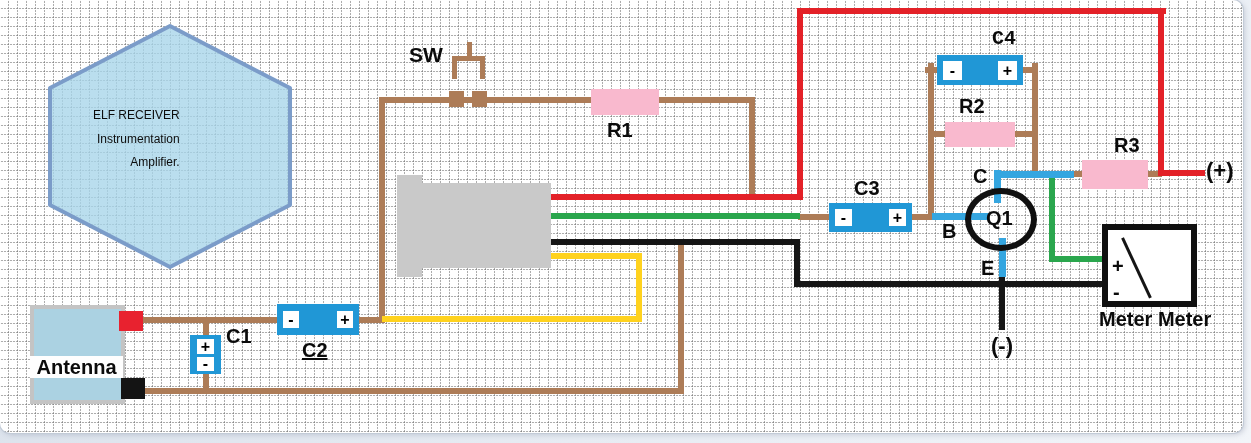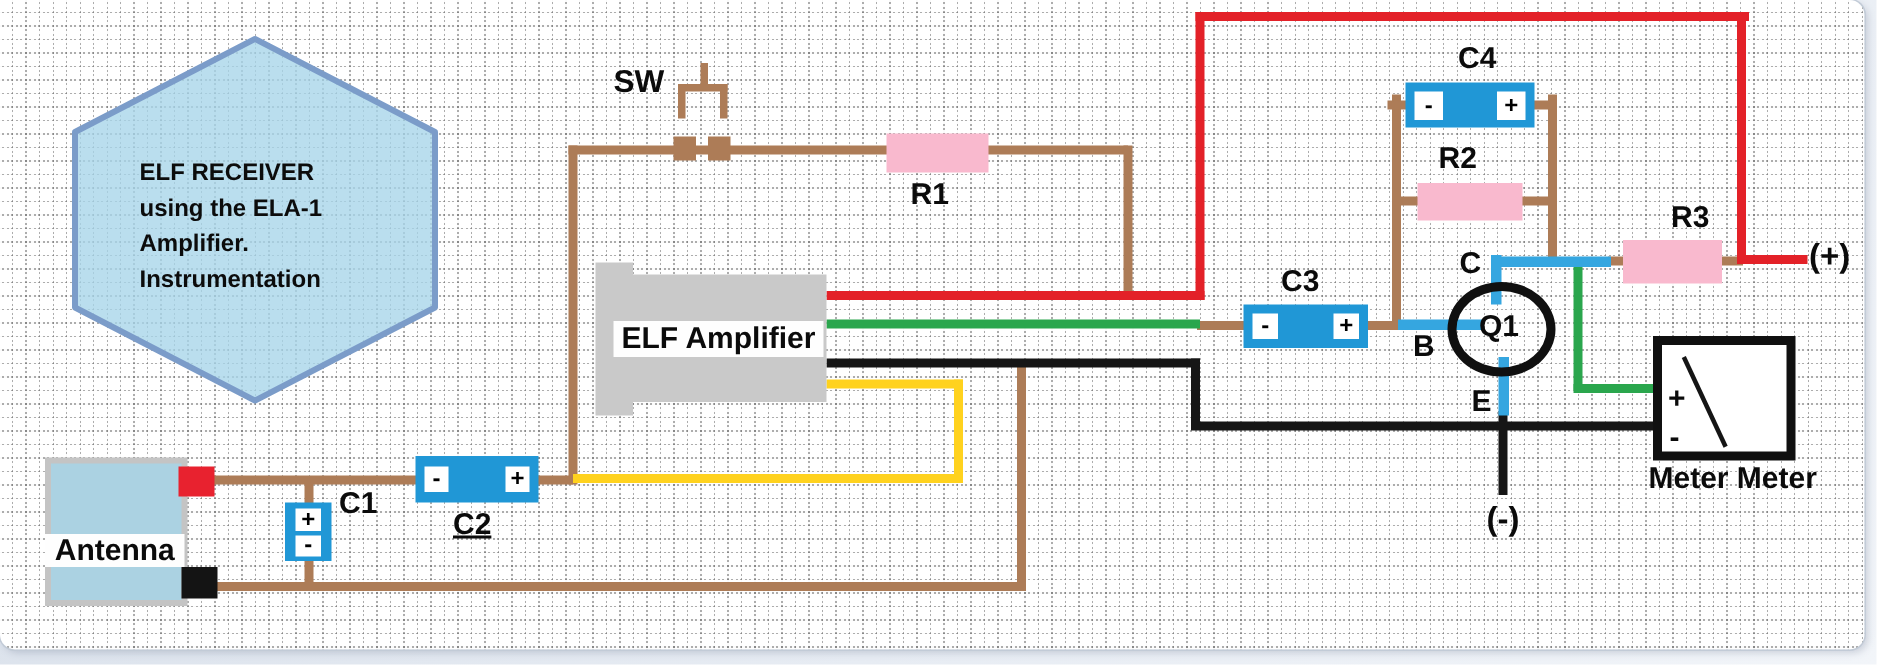--- a/index.html
+++ b/index.html
@@ -54,22 +54,22 @@
   #vm-needle{
     position:absolute;z-index:4;background:#151515;
     transform:rotate(-25deg);
   }
   #hexagon{position:absolute;z-index:3;}
   #hexagon polygon{
     fill:var(--hex-fill);fill-opacity:.78;
     stroke:var(--hex-border);stroke-width:4;stroke-linejoin:round;
   }
   #badge-text{
-    position:absolute;z-index:5;color:#0c0c0c;font-weight:bold;
-    font-size:16px;line-height:23.5px;white-space:nowrap;
+    position:absolute;z-index:5;color:#0c0c0c;font-weight:normal;
+    font-size:12px;line-height:23.5px;white-space:nowrap;text-align:right;
   }
   #badge-text span{display:block;}
   #antenna-frame{
     position:absolute;z-index:3;background:#c4c4c4;
   }
   #antenna-fill{
     position:absolute;z-index:3;background:var(--antenna-blue);opacity:.9;
   }
   .terminal{position:absolute;z-index:4;}
 </style>
@@ -145,52 +145,50 @@
       <div class="sign" style="left:6px;top:6px;width:17px;height:17px;">-</div>
       <div class="sign" style="left:60px;top:6px;width:17px;height:17px;">+</div>
     </div>
     <div class="comp cap" style="left:937px;top:55px;width:86px;height:30px;">
       <div class="sign" style="left:6px;top:6px;width:19px;height:19px;">-</div>
       <div class="sign" style="left:61px;top:6px;width:19px;height:19px;">+</div>
     </div>
 
     <div class="comp gray" style="left:397px;top:175px;width:25px;height:102px;"></div>
     <div class="comp gray" style="left:403px;top:183px;width:148px;height:85px;"></div>
-    <div id="amp-label-strip" style="left:409px;top:214px;width:140px;height:24px;font-size:20px;">ELF Amplifier</div>
 
     <div id="antenna-frame" style="left:30px;top:305px;width:95px;height:99px;"></div>
     <div id="antenna-fill" style="left:34px;top:309px;width:87px;height:91px;"></div>
     <div id="antenna-label-strip" style="left:30px;top:356px;width:93px;height:22px;font-size:20px;">Antenna</div>
     <div class="terminal" style="left:119px;top:311px;width:24px;height:20px;background:var(--terminal-red);"></div>
     <div class="terminal" style="left:121px;top:378px;width:24px;height:21px;background:var(--terminal-black);"></div>
 
     <div id="q1-circle" style="left:965px;top:188px;width:60px;height:51px;"></div>
 
     <div id="voltmeter" style="left:1102px;top:224px;width:83px;height:71px;">
       <div class="lbl" style="left:4px;top:26px;font-size:20px;">+</div>
       <div class="lbl" style="left:5px;top:52px;font-size:20px;">-</div>
     </div>
     <div id="vm-needle" style="left:1135px;top:235px;width:2.5px;height:66px;"></div>
 
     <svg id="hexagon" style="left:45px;top:20px;" width="250" height="252" viewBox="0 0 250 252">
       <polygon points="125,6 245,68 245,185 125,247 5,185 5,68"></polygon>
     </svg>
     <div id="badge-text" style="left:93px;top:104px;">
       <span>ELF RECEIVER</span>
-      <span>using the ELA-1</span>
+      <span>Instrumentation</span>
       <span>Amplifier.</span>
-      <span>Instrumentation</span>
     </div>
 
     <div class="lbl" style="left:409px;top:44px;font-size:21px;">SW</div>
     <div class="lbl" style="left:607px;top:120px;">R1</div>
     <div class="lbl" style="left:226px;top:326px;">C1</div>
     <div class="lbl" style="left:302px;top:340px;text-decoration:underline;">C2</div>
     <div class="lbl" style="left:854px;top:178px;">C3</div>
-    <div class="lbl" style="left:972px;top:29px;">C4</div>
+    <div class="lbl" style="left:992px;top:29px;font-family:Liberation Mono, monospace;">C4</div>
     <div class="lbl" style="left:959px;top:96px;">R2</div>
     <div class="lbl" style="left:1114px;top:135px;">R3</div>
     <div class="lbl" style="left:986px;top:208px;">Q1</div>
     <div class="lbl" style="left:973px;top:166px;">C</div>
     <div class="lbl" style="left:942px;top:221px;">B</div>
     <div class="lbl" style="left:981px;top:258px;">E</div>
     <div class="lbl" style="left:1206px;top:160px;font-size:22px;">(+)</div>
     <div class="lbl" style="left:991px;top:335px;font-size:22px;">(-)</div>
     <div class="lbl" style="left:1099px;top:309px;">Meter Meter</div>
 

